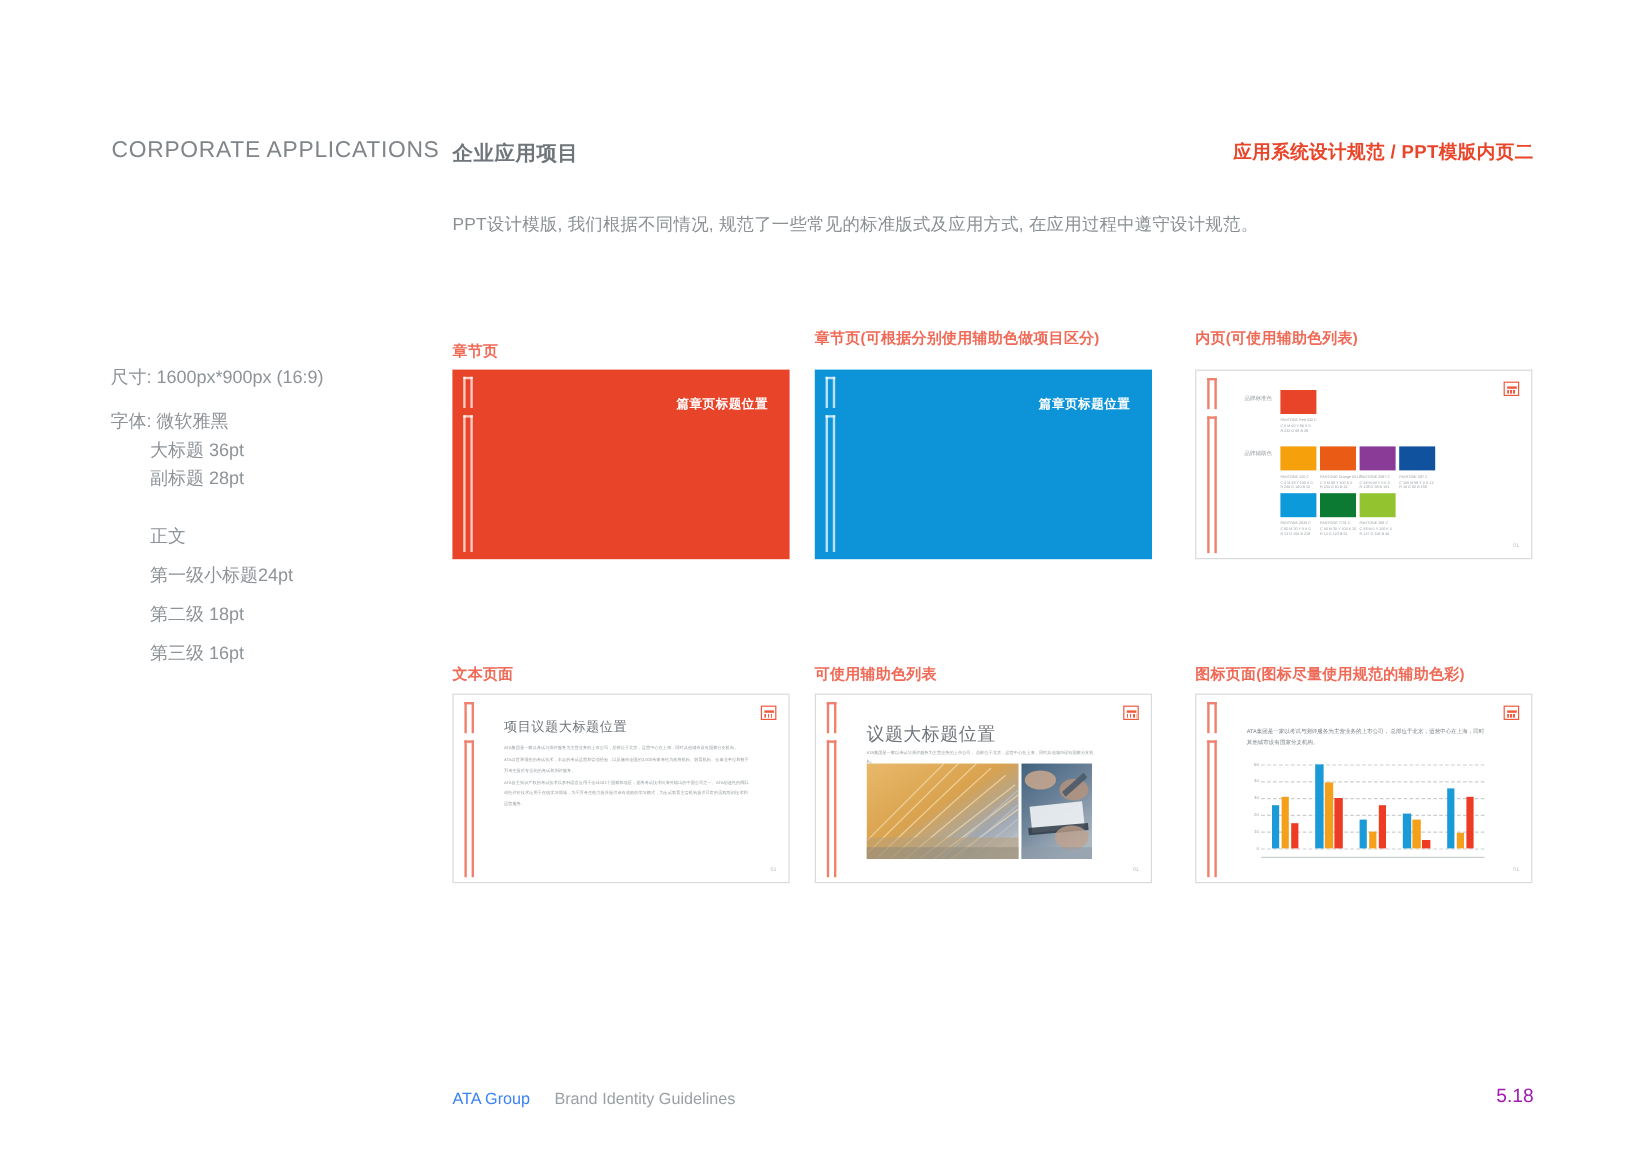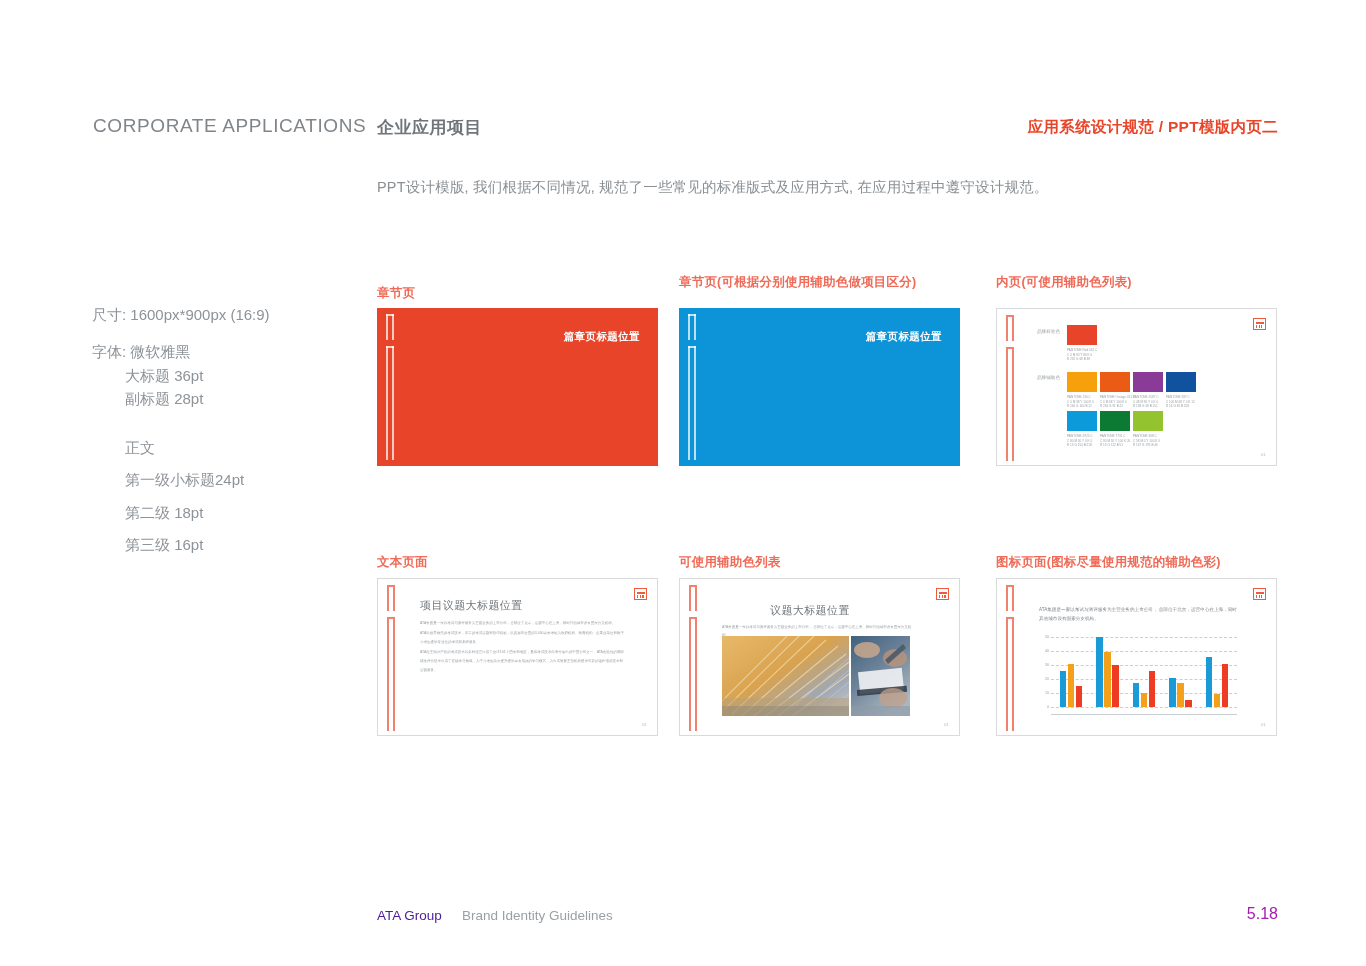--- a/index.html
+++ b/index.html
@@ -93,21 +93,21 @@
     font-size: 3.1px; line-height: 1.5; color: #9aa0a4; white-space: nowrap;
   }
   .pg-num { position: absolute; right: 10px; bottom: 8px; font-size: 4.4px; color: #b5babd; }
 
   
   .tp-title { position: absolute; left: 42px; top: 19px; font-size: 11px; color: #6f757a; letter-spacing: .4px; }
   .tp-body { position: absolute; left: 42px; top: 40px; width: 205px; }
   .tp-body p { font-size: 3.5px; line-height: 2.55; color: #9aa0a4; margin-bottom: 1px; }
 
   
-  .ip-title { position: absolute; left: 42px; top: 24px; font-size: 11px; color: #6f757a; letter-spacing: .4px; margin-left: 48px; }
+  .ip-title { position: absolute; left: 42px; top: 24px; font-size: 15px; color: #6f757a; letter-spacing: .4px; }
   .ip-sub { position: absolute; left: 42px; top: 44px; width: 195px; font-size: 3.5px; line-height: 2.3; color: #9aa0a4; }
   .photo { position: absolute; overflow: hidden; }
 
   
   .cp-sub { position: absolute; left: 42px; top: 26px; width: 200px; font-size: 4.6px; line-height: 2.05; color: #7d8387; }
   .chart { position: absolute; left: 40px; top: 58px; width: 200px; height: 78px; }
   .grid-l { position: absolute; left: 14px; right: 0; height: 0;
             border-top: 0.7px dashed #c9ced1; }
   .ytick { position: absolute; left: 0; width: 12px; text-align: right;
            font-size: 3.6px; color: #9aa0a4; }
@@ -385,17 +385,17 @@
             <div class="bar" style="height: 50.4px; background: rgb(26, 155, 215);"></div>
             <div class="bar" style="height: 12.6px; background: rgb(245, 160, 27);"></div>
             <div class="bar" style="height: 43.4px; background: rgb(237, 59, 36);"></div>
           </div>
         </div>
     </div>
 
     <div class="pg-num">01</div>
   </div>
 
-  <div style="position:absolute; left:377px; top:908px; font-size:13.5px; color:#4c1d95;">ATA Group</div>
+  <div style="position:absolute; left:377px; top:908px; font-size:13.5px; color:#3b82f6;">ATA Group</div>
   <div style="position:absolute; left:462px; top:908px; font-size:13.5px; color:#9aa0a4;">Brand Identity Guidelines</div>
   <div style="position:absolute; right:88px; top:905px; font-size:16px; color:#a21caf;">5.18</div>
 
 </div>
 
 </body></html>

